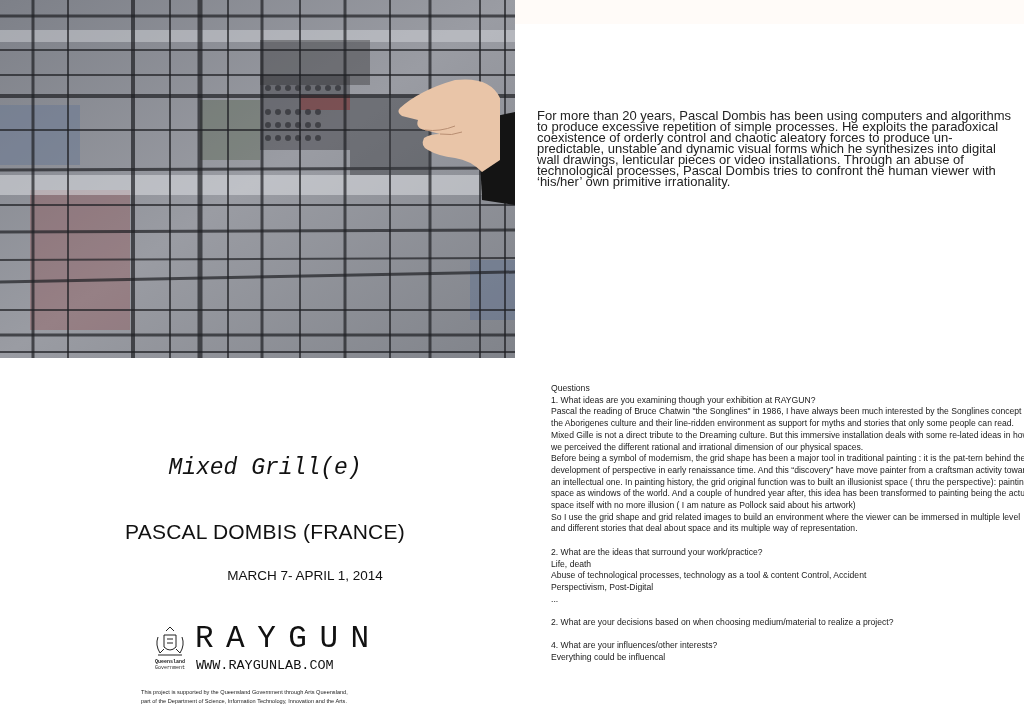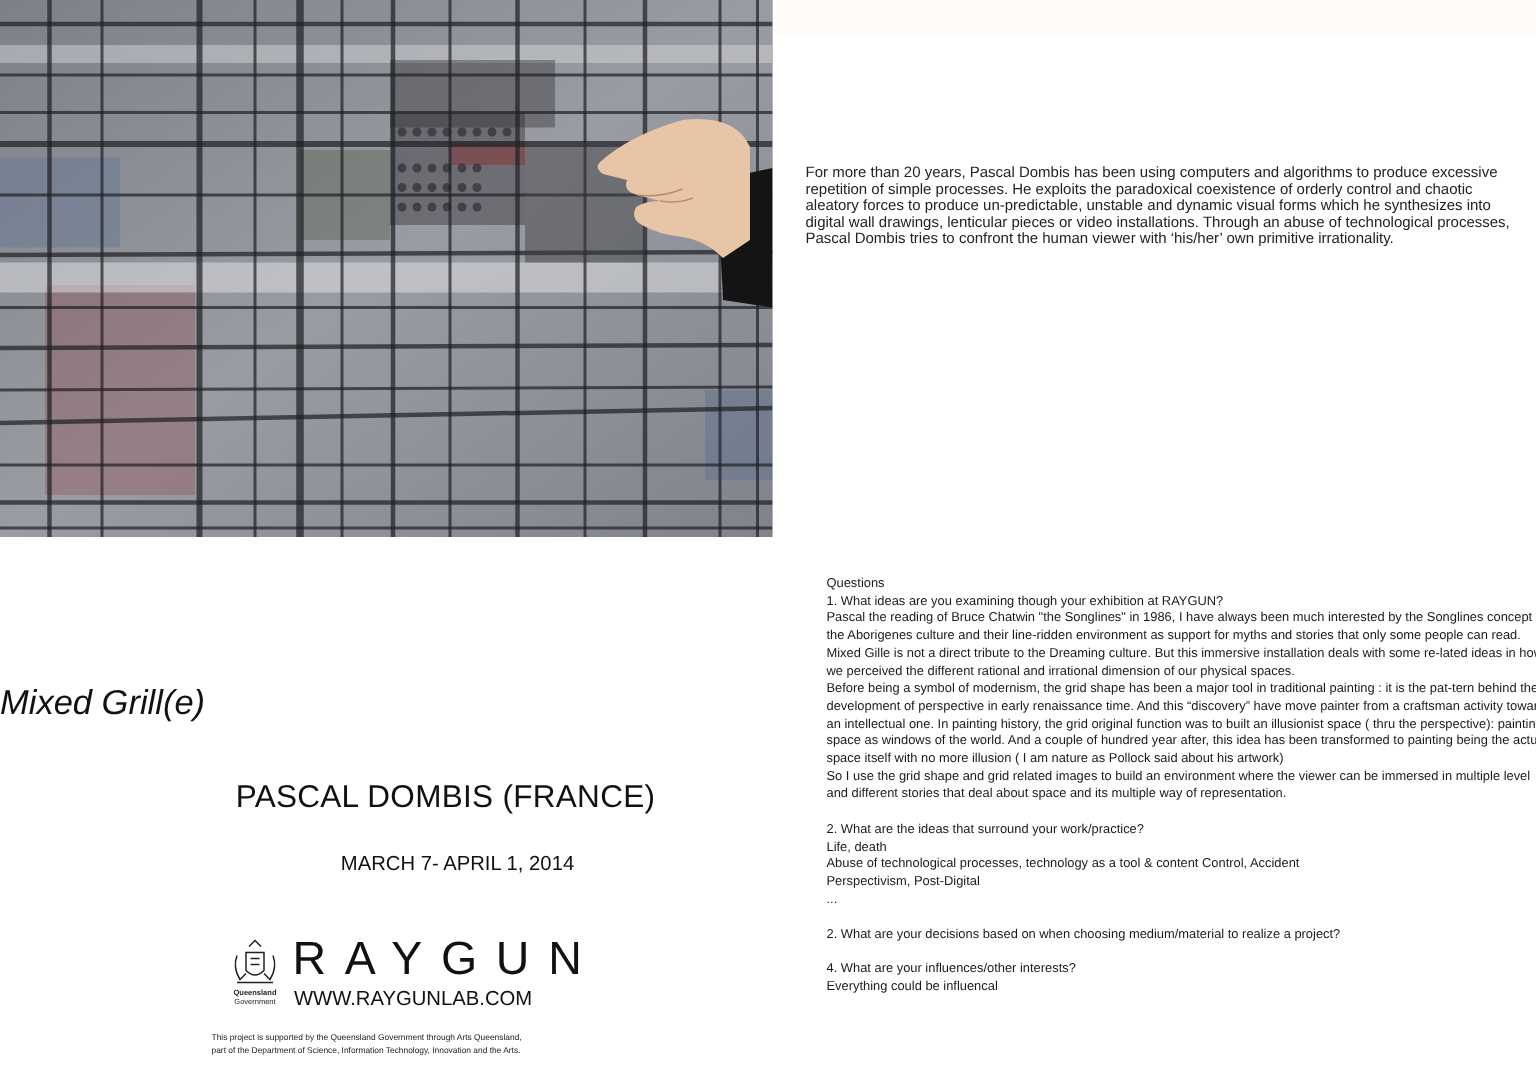--- a/index.html
+++ b/index.html
@@ -15,44 +15,44 @@
     
     .artwork {
       position: absolute; left: 0; top: 0; width: 515px; height: 358px;
       overflow: hidden; background: #8a8c92;
     }
     .artwork svg { display: block; }
 
     
     .bio {
       position: absolute; left: 537px; top: 110px; width: 480px;
-      font-size: 10px; line-height: 11px; color: #222;
+      font-size: 13px; line-height: 11px; color: #222;
     }
     .qa {
       position: absolute; left: 551px; top: 383px; width: 482px;
       font-size: 8.6px; line-height: 11.7px; color: #1a1a1a;
     }
     .qa p { margin: 0; }
     .qa .gap { height: 11.7px; }
 
     
     .title {
-      position: absolute; left: 0; width: 530px; top: 455px; 
-      font-size: 23px; font-style: italic; color: #111;
+      position: absolute; left: 0; width: 530px; top: 455px; text-align: center;
+      font-size: 23px; font-style: italic; color: #111; font-family: Liberation Mono, monospace;
     }
     .artist {
       position: absolute; left: 0; width: 530px; top: 520px; text-align: center;
-      font-size: 21px; color: #111; letter-spacing: 0.2px; padding-left: 32px;
+      font-size: 21px; color: #111; letter-spacing: 0.2px;
     }
     .dates {
       position: absolute; left: 0; width: 530px; top: 568px; text-align: center;
       font-size: 13.5px; color: #111; padding-left: 40px;
     }
     .logo-row {
-      position: absolute; left: 152px; top: 625px; width: 240px; height: 52px;
+      position: absolute; left: 152px; top: 625px; width: 240px; height: 52px; font-family: Liberation Mono, monospace;
     }
     .crest {
       position: absolute; left: 0; top: 0; width: 36px; height: 48px;
     }
     .crest-label {
       position: absolute; left: -2px; top: 35px; width: 40px; text-align: center;
       font-size: 5px; line-height: 5.5px; color: #222;
     }
     .crest-label b { font-weight: bold; display: block; }
     .brand {

